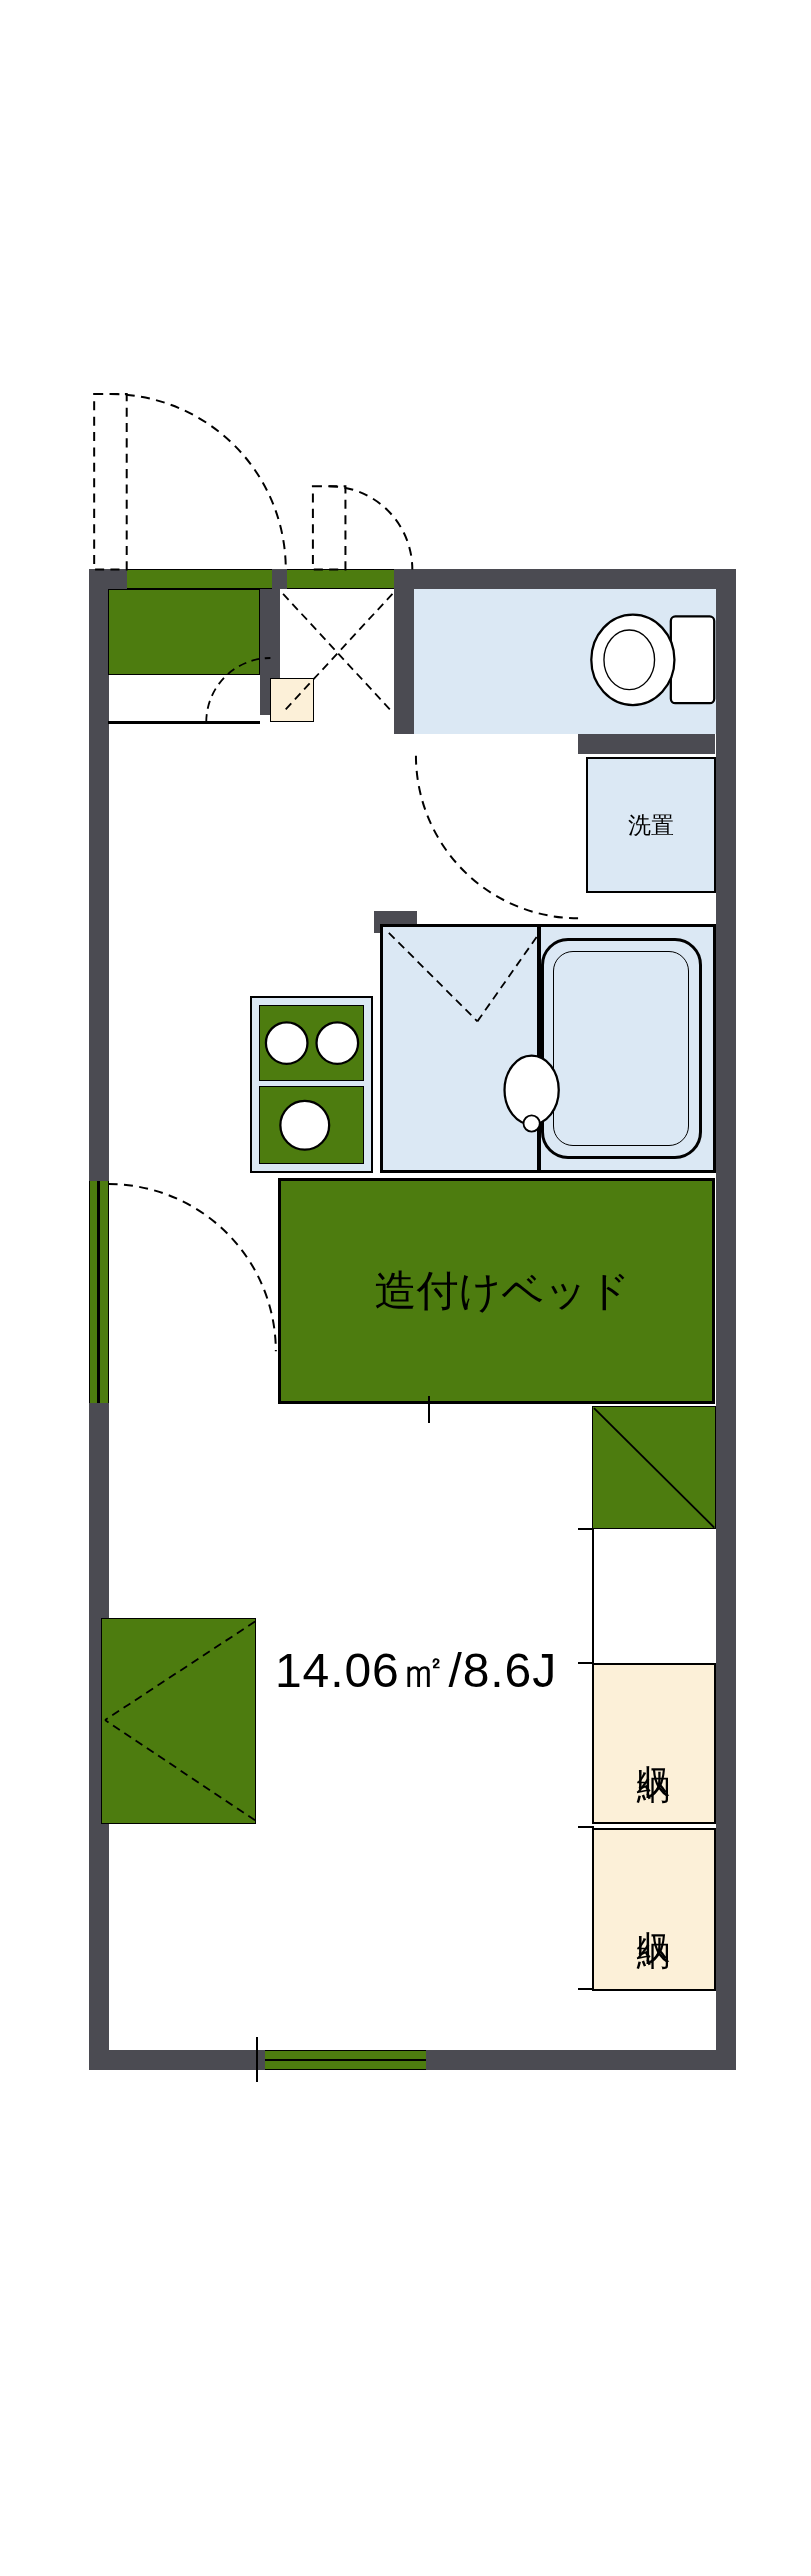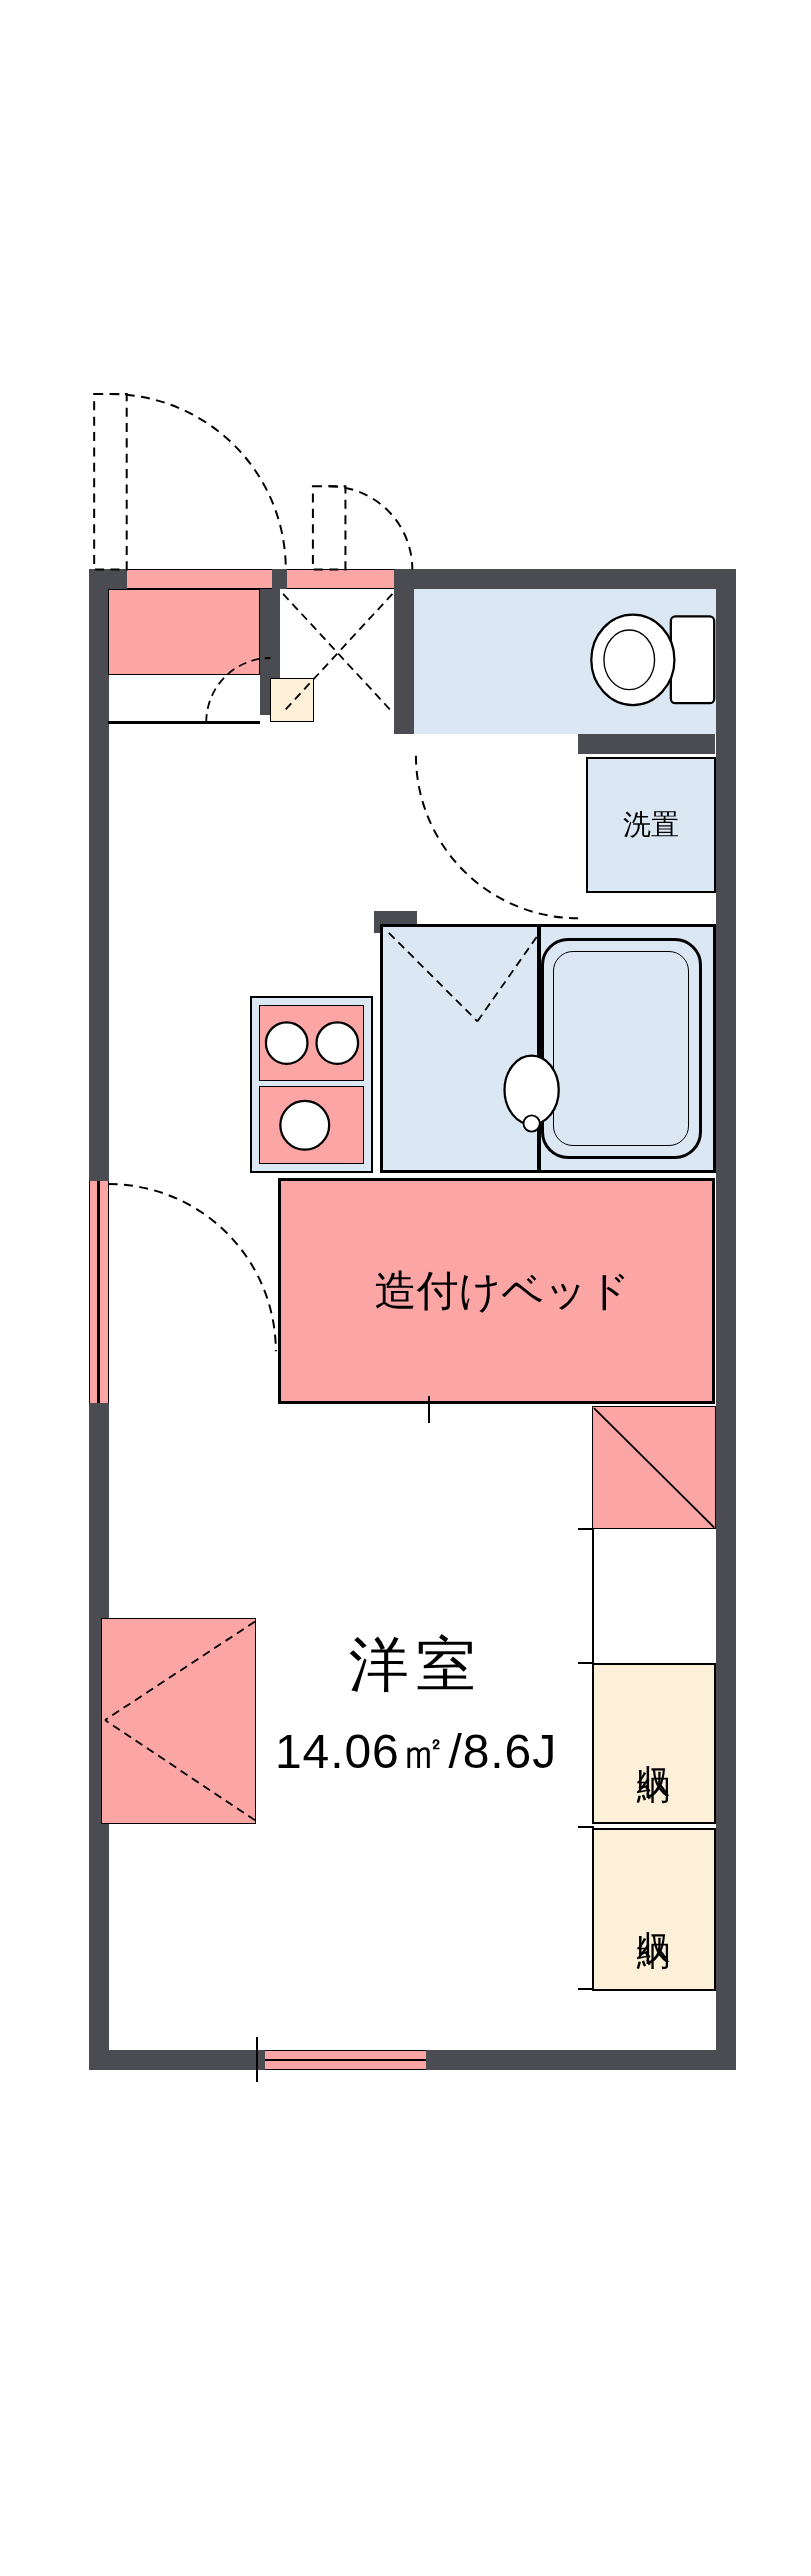--- a/index.html
+++ b/index.html
@@ -9,30 +9,30 @@
     --line:#000000;
     --background:#ffffff;
   }
   html,body{margin:0;padding:0;}
   body{background:var(--background);font-family:"Liberation Sans","DejaVu Sans",sans-serif;color:#000;}
   #canvas{position:relative;width:812px;height:2576px;background:var(--background);overflow:hidden;}
   .abs{position:absolute;box-sizing:border-box;}
   .wall{background:var(--wall);}
   .water{background:var(--water-fill);}
   .cream{background:var(--storage-fill);}
-  .white{background:#fca5a5;padding-left:12px;}
+  .white{background:#4d7c0f;padding-left:12px;}
   .bdr2{border:1.8px solid var(--line);}
   .bdr3{border:2.7px solid var(--line);}
   .bdr4{border:3.6px solid var(--line);}
   .center{display:flex;align-items:center;justify-content:center;}
   .col{flex-direction:column;}
   .blk{background:var(--line);}
   .vtext{writing-mode:vertical-rl;text-orientation:upright;letter-spacing:5.4px;}
   svg{position:absolute;left:0;top:0;pointer-events:none;}
-  .t-washer{font-size:28px;}
+  .t-washer{font-size:23px;}
   .t-bed{font-size:42px;line-height:1.28;text-align:center;}
   .t-room{font-size:60px;letter-spacing:7.2px;}
   .t-area{font-size:48px;margin-top:14px;letter-spacing:0.9px;}
   .t-storage{font-size:34px;}
 </style>
 </head>
 <body>
 
 <div id="canvas">
 
@@ -90,21 +90,20 @@
   <div class="abs blk" style="left:578px;top:1528px;width:16.3px;height:1.8px;"></div>
   <div class="abs blk" style="left:578px;top:1662px;width:16.3px;height:1.8px;"></div>
   <div class="abs blk" style="left:578px;top:1826px;width:16.3px;height:1.8px;"></div>
   <div class="abs blk" style="left:578px;top:1988px;width:16.3px;height:1.8px;"></div>
   <div class="abs blk" style="left:428px;top:1396px;width:1.8px;height:27px;"></div>
   <div class="abs blk" style="left:256px;top:2037px;width:1.8px;height:45px;"></div>
 
   <div class="abs white bdr2" style="left:101px;top:1618px;width:155px;height:206px;"></div>
 
   <div class="abs" style="left:217px;top:1625px;width:398px;text-align:center;">
-    <div class="t-room">洋室</div>
     <div class="t-area">14.06㎡/8.6J</div>
   </div>
 
   <svg width="812" height="2576" viewBox="0 0 898 2850">
 
     <rect x="104" y="436" width="36" height="194" fill="none" stroke="#000" stroke-width="2.2" stroke-dasharray="10 7"></rect>
     <path d="M 122 436 A 194 194 0 0 1 316 630" fill="none" stroke="#000" stroke-width="2.2" stroke-dasharray="10 7"></path>
     <rect x="346" y="538" width="36" height="92" fill="none" stroke="#000" stroke-width="2.2" stroke-dasharray="10 7"></rect>
     <path d="M 364 538 A 92 92 0 0 1 456 630" fill="none" stroke="#000" stroke-width="2.2" stroke-dasharray="10 7"></path>
 

